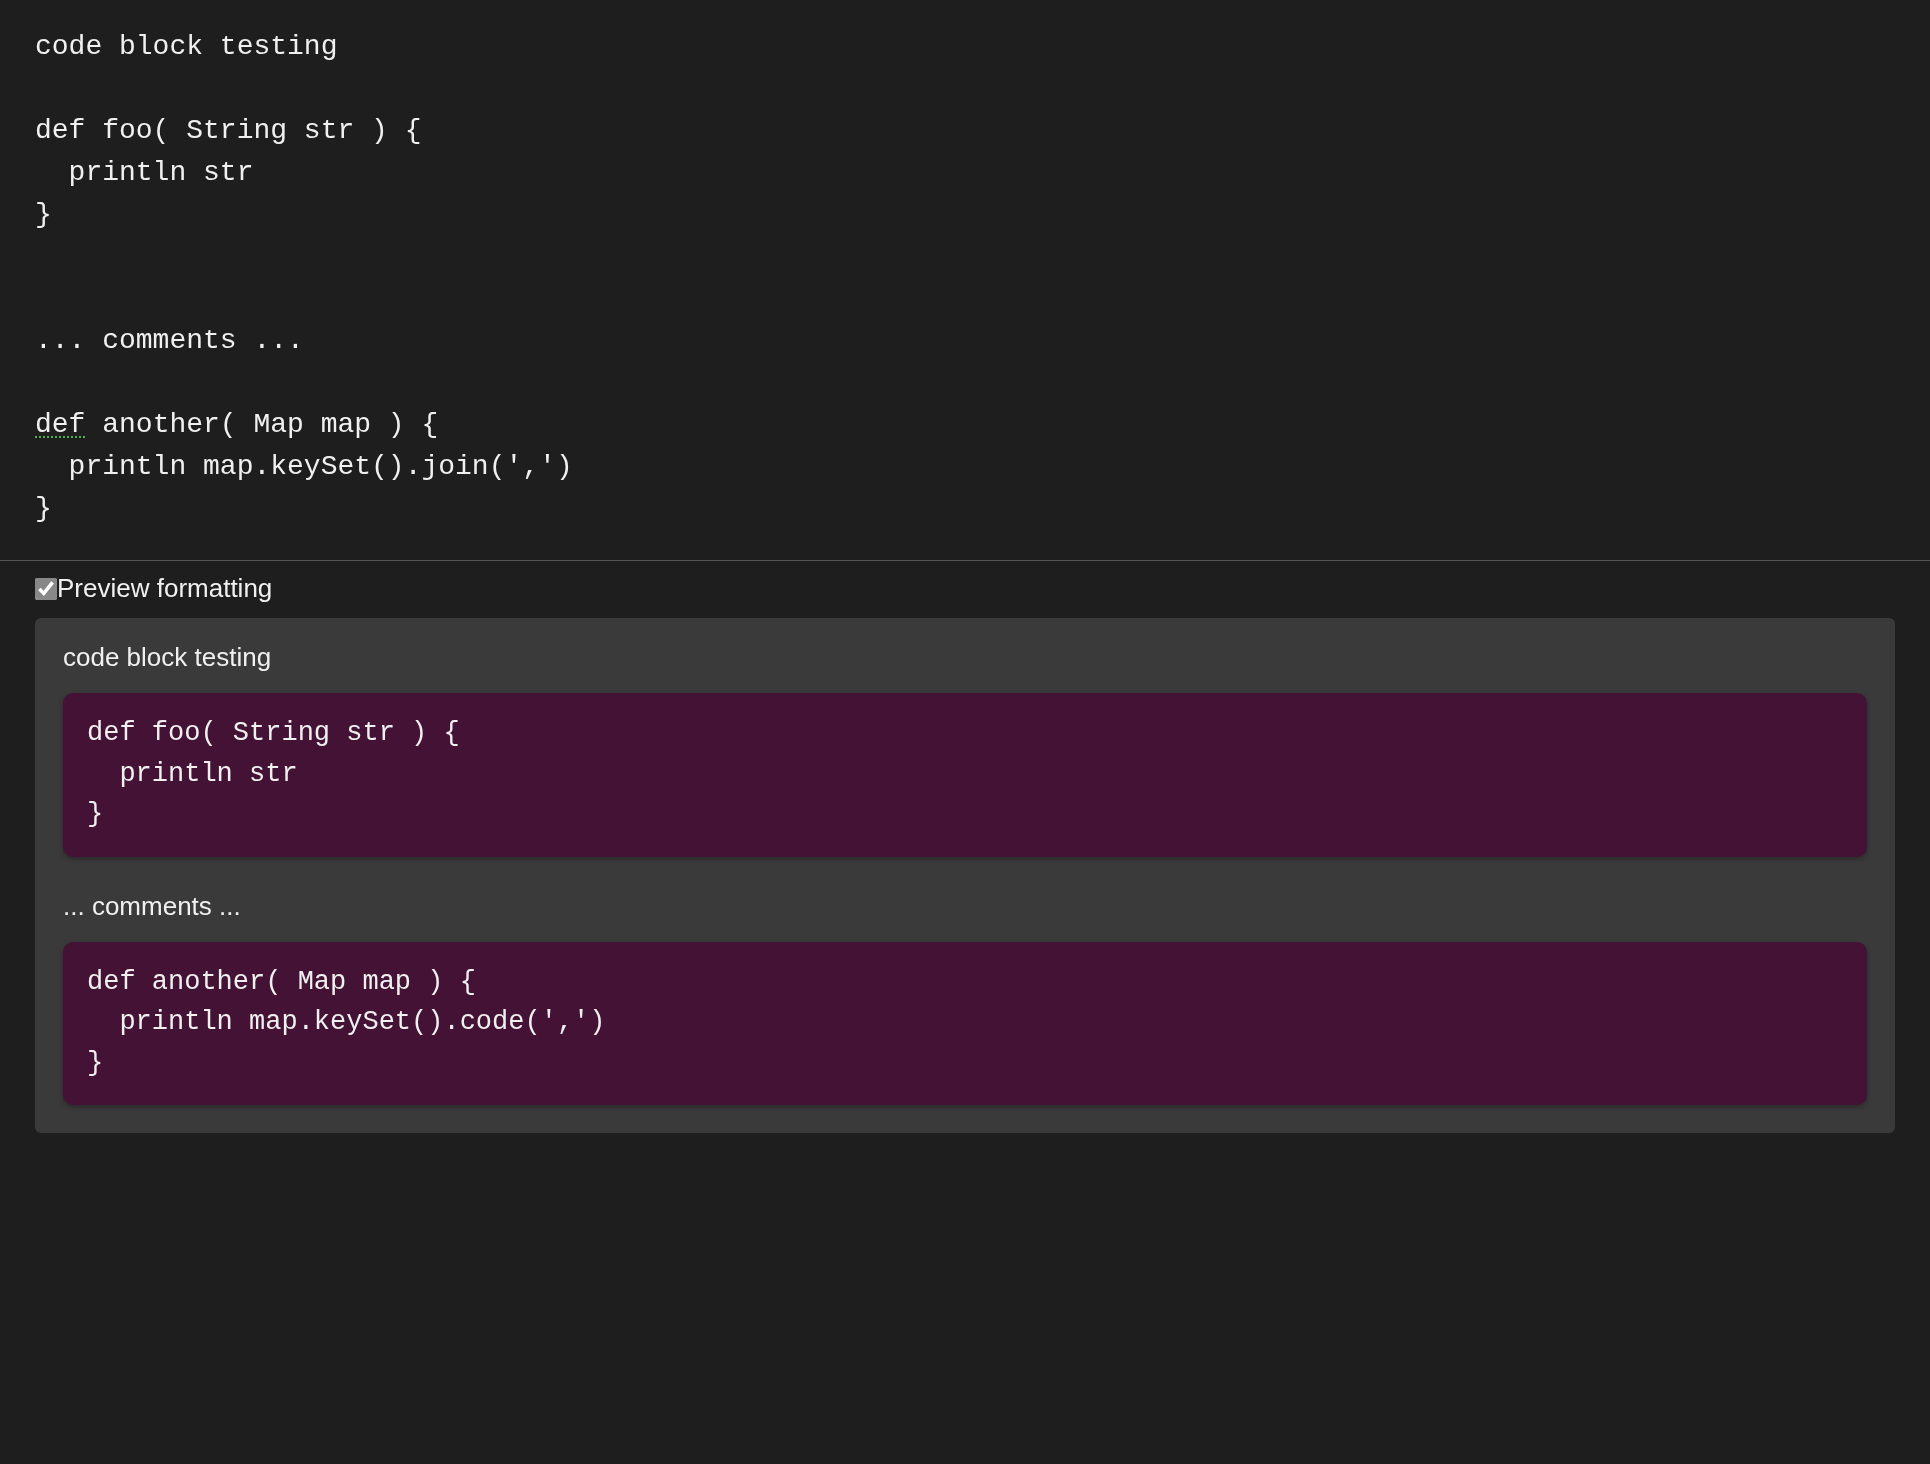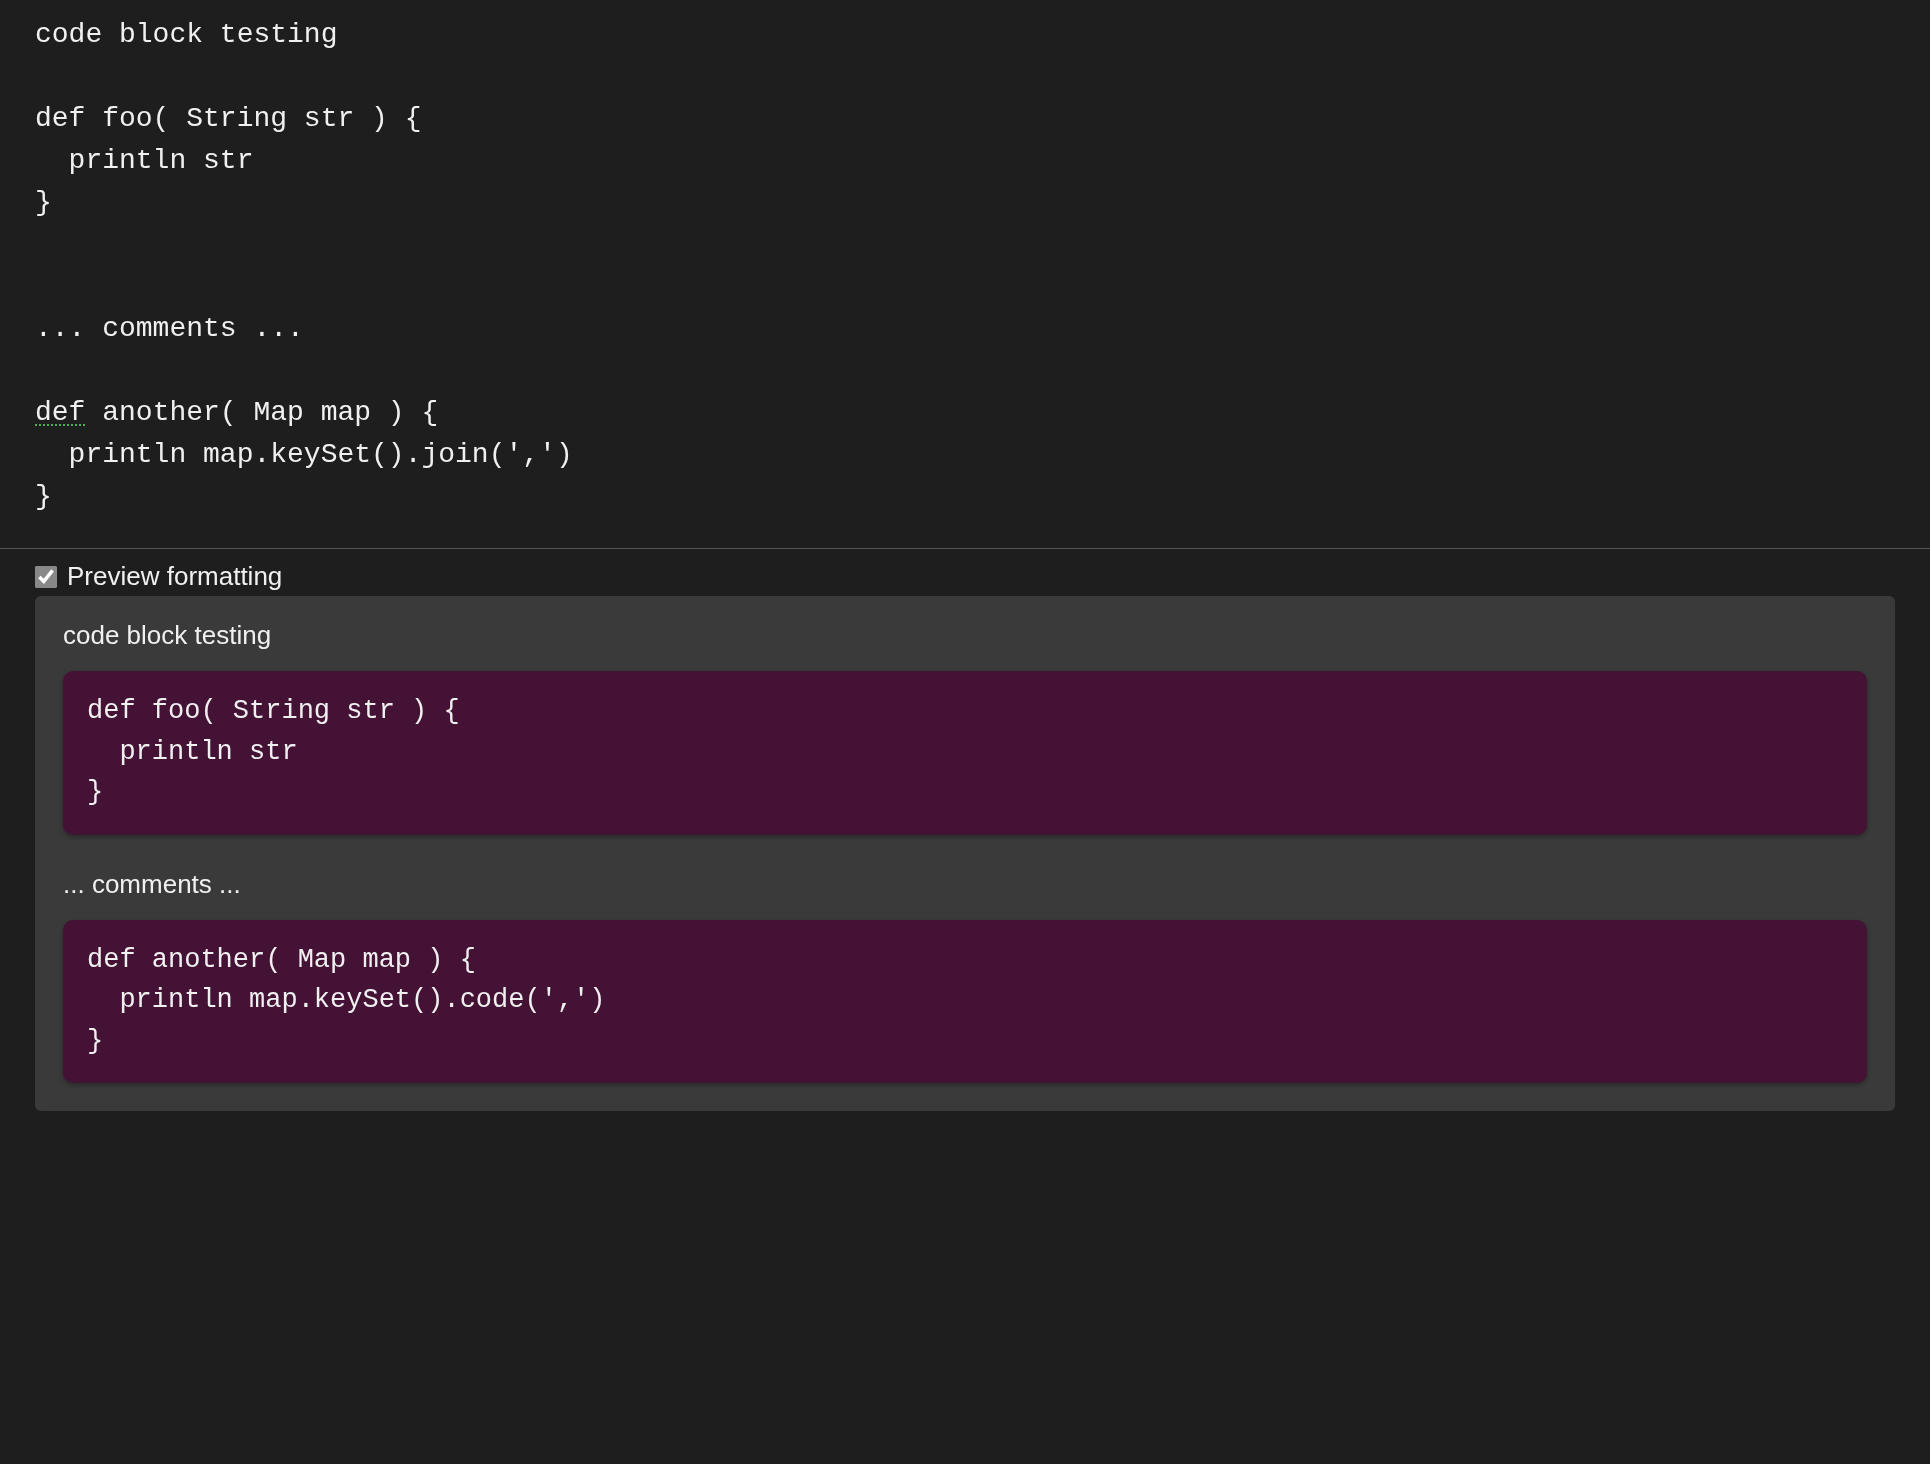--- a/index.html
+++ b/index.html
@@ -8,21 +8,21 @@
       box-sizing: border-box;
     }
     body {
       background-color: #1e1e1e;
       color: #e0e0e0;
       font-family: 'Segoe UI', Tahoma, Geneva, Verdana, sans-serif;
       width: 1930px;
       min-height: 1464px;
     }
     .editor-pane {
-      padding: 14px 35px 30px 35px;
+      padding: 26px 35px 30px 35px;
       font-family: 'Consolas', 'Monaco', 'Courier New', monospace;
       font-size: 28px;
       line-height: 1.5;
       color: #f0f0f0;
       white-space: pre;
     }
     .editor-pane .spellcheck-underline {
       text-decoration: underline dotted;
       text-decoration-color: #4caf50;
       text-decoration-thickness: 2px;
@@ -32,22 +32,21 @@
       border: none;
       border-top: 1px solid #555;
       margin: 0;
     }
     .preview-section {
       padding: 12px 35px 30px 35px;
     }
     .preview-checkbox-row {
       display: flex;
       align-items: center;
-      gap: 10px;
-      margin-bottom: 4px;
+      margin-bottom: 14px;
     }
     .preview-checkbox {
       width: 22px;
       height: 22px;
       accent-color: #888;
       cursor: pointer;
     }
     .preview-label {
       font-size: 26px;
       color: #f0f0f0;

